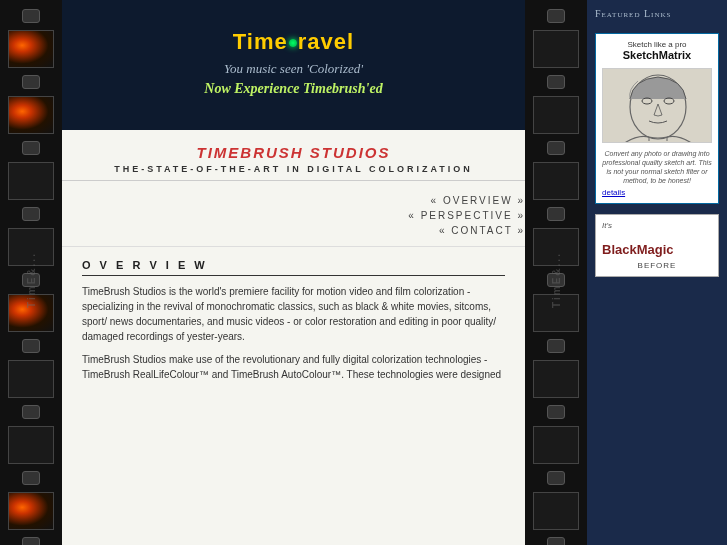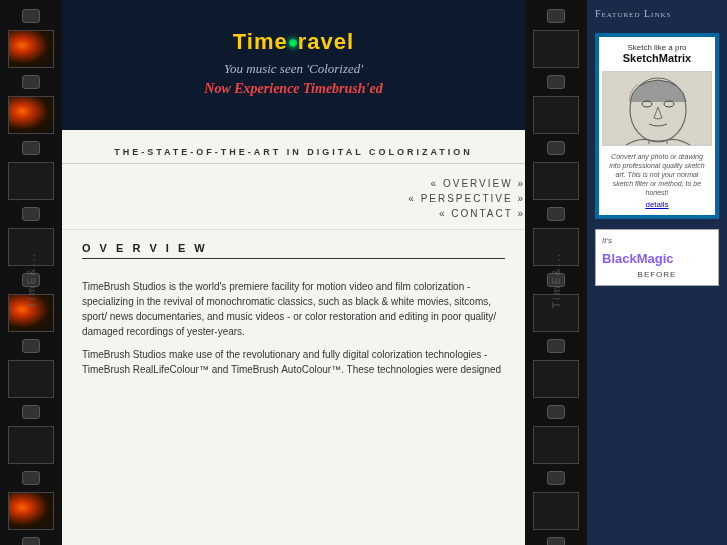--- a/index.html
+++ b/index.html
@@ -124,21 +124,21 @@
     }
 
     .tagline2 {
       font-size: 14px;
       font-weight: bold;
       font-family: Georgia, serif;
       color: #ccddee;
     }
 
     .tagline2 span {
-      color: #ef4444;
+      color: #bef264;
       font-style: italic;
     }
 
     
     .content-panel {
       background-color: #f5f5f0;
       flex: 1;
       overflow: hidden;
       display: flex;
       flex-direction: column;
@@ -197,21 +197,21 @@
       overflow: hidden;
     }
 
     .overview-title {
       font-family: Arial, sans-serif;
       font-size: 11px;
       font-weight: bold;
       letter-spacing: 3px;
       color: #222;
       text-transform: uppercase;
-      margin-bottom: 20px;
+      margin-bottom: 8px;
       padding-bottom: 4px;
       border-bottom: 1px solid #333;
     }
 
     .overview-text {
       font-family: Arial, sans-serif;
       font-size: 10px;
       color: #333;
       line-height: 1.5;
       margin-bottom: 8px;
@@ -235,25 +235,25 @@
       color: #aabbcc;
       letter-spacing: 1px;
       text-transform: capitalize;
       font-variant: small-caps;
       font-size: 10px;
       margin-bottom: 4px;
     }
 
     .sidebar-ad {
       background-color: #fff;
-      border: 4px solid #0369a1;
+      border: 1px solid #0369a1;
       padding: 6px;
       display: flex;
       flex-direction: column;
-      align-items: center;
+      align-items: flex-start;
     }
 
     .ad-title {
       font-family: Arial, sans-serif;
       font-size: 8px;
       color: #333;
       text-align: center;
       margin-bottom: 4px;
     }
 
@@ -293,29 +293,29 @@
     .sidebar-ad2 {
       background-color: #fff;
       border: 1px solid #aaa;
       padding: 6px;
     }
 
     .ad2-label {
       font-family: Arial, sans-serif;
       font-size: 8px;
       color: #555;
-      margin-bottom: 4px;
+      margin-bottom: 10px;
       font-style: italic;
     }
 
     .ad2-title {
       font-family: Arial, sans-serif;
       font-size: 13px;
       font-weight: bold;
-      color: #8b5cf6;
+      color: #7f1d1d;
     }
 
     .ad2-before {
       font-family: Arial, sans-serif;
       font-size: 8px;
       color: #444;
       text-transform: uppercase;
       letter-spacing: 1px;
       margin-top: 3px;
       text-align: center;
@@ -396,20 +396,21 @@
     </div>
     <p class="tagline1">You music seen 'Colorized'</p>
     <p class="tagline2">
       <span>Now Experience </span><span>Timebrush'ed</span>
     </p>
   </div>
 
   <div class="content-panel">
 
     <div class="studio-header">
+      <div class="studio-title">TIMEBRUSH STUDIOS</div>
       <div class="studio-subtitle">
         <span>THE-STATE-OF-THE-ART IN </span><span>DIGITAL COLORIZATION</span>
       </div>
     </div>
 
     <div class="nav-links">
       <a class="nav-link">« OVERVIEW »</a>
       <a class="nav-link">« PERSPECTIVE »</a>
       <a class="nav-link">« CONTACT »</a>
     </div>

